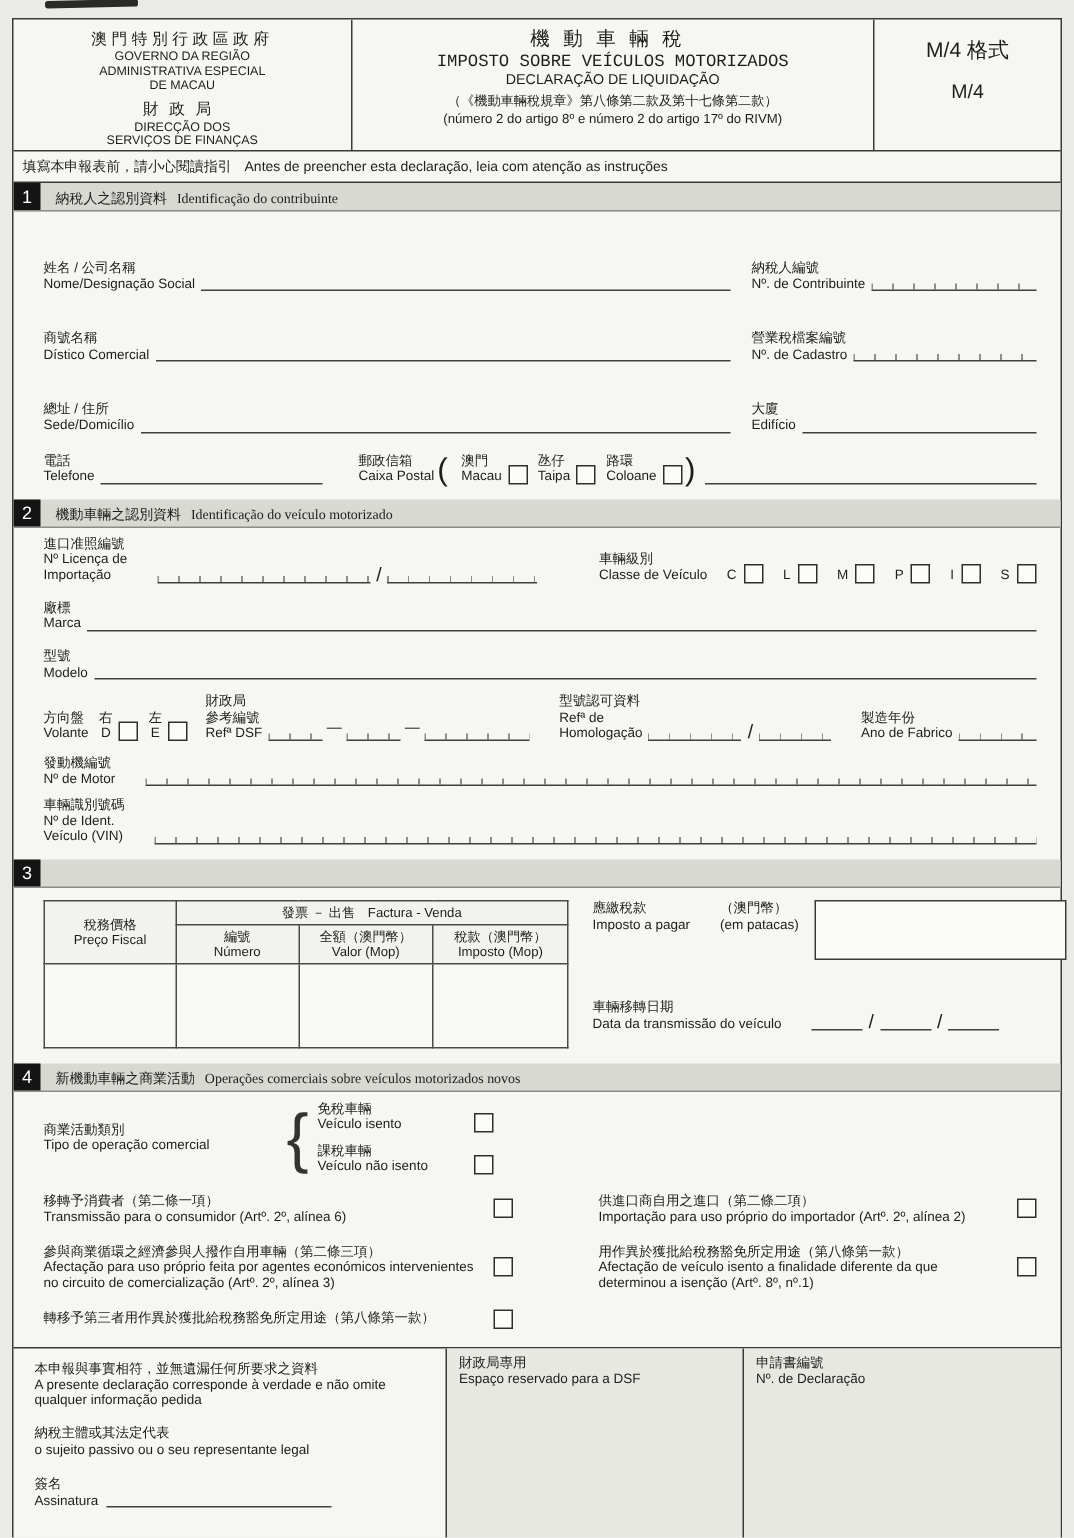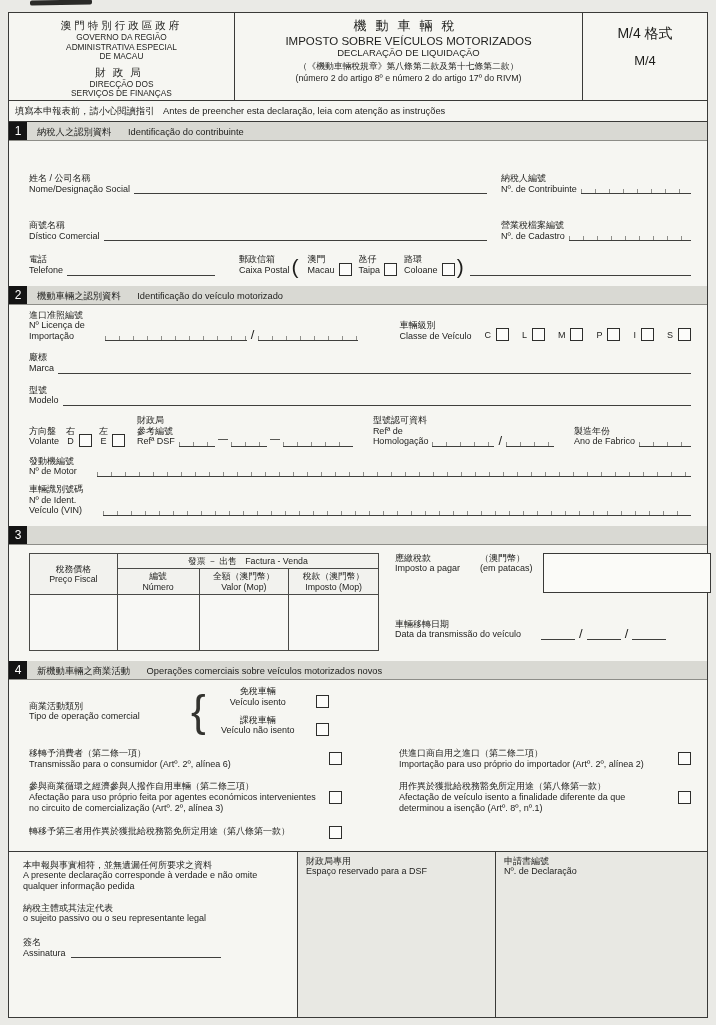--- a/index.html
+++ b/index.html
@@ -19,36 +19,36 @@
   
   .header { display:flex; border-bottom:1.5px solid #3a3a38; height:88px; overflow:hidden; }
   .h-left { width:226px; border-right:1px solid #3a3a38; text-align:center; padding:6px 4px 2px; }
   .h-center { flex:1; border-right:1px solid #3a3a38; text-align:center; padding:4px 2px 2px; }
   .h-right { width:124px; text-align:center; padding-top:12px; }
   .gov-cn { font-size:10.5px; letter-spacing:3px; }
   .gov-pt { font-size:8.3px; line-height:1.16; }
   .dept { margin-top:4px; }
   .dept-cn { font-size:10.5px; letter-spacing:7px; }
   .title-cn { font-size:13px; letter-spacing:9px; }
-  .title-pt { font-size:11.5px; }
+  .title-pt { font-size:11.5px;font-family:Liberation Mono, monospace; }
   .sub-cn { font-size:10px; letter-spacing:6px; margin-top:1px; }
   .sub-pt { font-size:9.5px; }
   .ref-cn { font-size:8.8px; margin-top:3px; }
   .ref-pt { font-size:8.8px; }
   .m4-label { font-size:14px; }
   .m4 { font-size:13px; margin-top:10px; }
 
   .instr { border-bottom:1.5px solid #3a3a38; padding:4px 6px 3px; font-size:9.3px; }
   .instr .pt { margin-left:6px; }
 
   
   .secbar { display:flex; background:#d9d9d3; border-bottom:1px solid #8d8d88; height:19px; align-items:stretch; }
   .secnum { width:18px; background:#141414; color:#fff; font-size:12px; display:flex; align-items:center; justify-content:center; }
   .sectitle { font-size:9.3px; padding-top:4px; padding-left:10px; white-space:nowrap; }
-  .sectitle .pt { margin-left:14px; }
+  .sectitle .pt { margin-left:4px;font-family:Liberation Serif, serif; }
 
   
   .lab { font-size:9px; line-height:1.18; }
   .lab span { display:block; white-space:nowrap; }
   .lab.center { text-align:center; }
   .row { display:flex; align-items:flex-end; }
   .wline { border-bottom:1px solid #3f3f3d; height:12px; }
   .seg { height:12px; border-bottom:1px solid #3f3f3d;
          background-image:repeating-linear-gradient(to right,#8e8e8a 0,#8e8e8a 1px,transparent 1px,transparent 14px);
          background-size:100% 4px; background-repeat:no-repeat; background-position:left bottom; }
@@ -86,21 +86,21 @@
   .pagar-row { display:flex; align-items:flex-start; }
   .pagar-box { width:168px; height:40px; border:1.5px solid #3a3a38; background:#fbfbf8; margin-left:10px; }
   .trans-row { margin-top:26px; display:flex; align-items:flex-end; }
 
   
   .s4c { padding:6px 16px 12px 20px; }
   .tipo-row { display:flex; align-items:center; }
   .brace { font-size:44px; font-weight:200; line-height:0.85; padding:0 6px 0 14px; color:#33332f; }
   .tipo-opts { display:flex; flex-direction:column; gap:7px; }
   .tipo-opt { display:flex; align-items:flex-end; }
-  .tipo-opt .lab { width:92px;text-align:center; }
+  .tipo-opt .lab { width:92px; }
   .tipo-opt .cb { margin-left:12px; }
   .opt-row { display:flex; margin-top:12px; align-items:flex-start; }
   .opt-l { width:352px; display:flex; }
   .opt-r { flex:1; display:flex; margin-left:18px; }
   .opt-text { font-size:9px; line-height:1.2; }
   .opt-l .opt-text { width:292px; }
   .opt-r .opt-text { flex:1; }
   .opt-row .cb { align-self:center; margin-left:8px; }
 
   
@@ -187,20 +187,36 @@
       </div>
       <div class="grp-right">
         <div class="lab">
           <span>營業稅檔案編號</span>
           <span>Nº. de Cadastro</span>
         </div>
         <div class="seg grow ml4"></div>
       </div>
     </div>
 
+    <div class="row">
+      <div class="row grow mr14">
+        <div class="lab">
+          <span>總址 / 住所</span>
+          <span>Sede/Domicílio</span>
+        </div>
+        <div class="wline grow ml4"></div>
+      </div>
+      <div class="grp-right">
+        <div class="lab">
+          <span>大廈</span>
+          <span>Edifício</span>
+        </div>
+        <div class="wline grow ml4"></div>
+      </div>
+    </div>
 
     <div class="row">
       <div class="lab">
         <span>電話</span>
         <span>Telefone</span>
       </div>
       <div class="wline ml4 mr24" style="width:148px;"></div>
       <div class="lab">
         <span>郵政信箱</span>
         <span>Caixa Postal</span>

